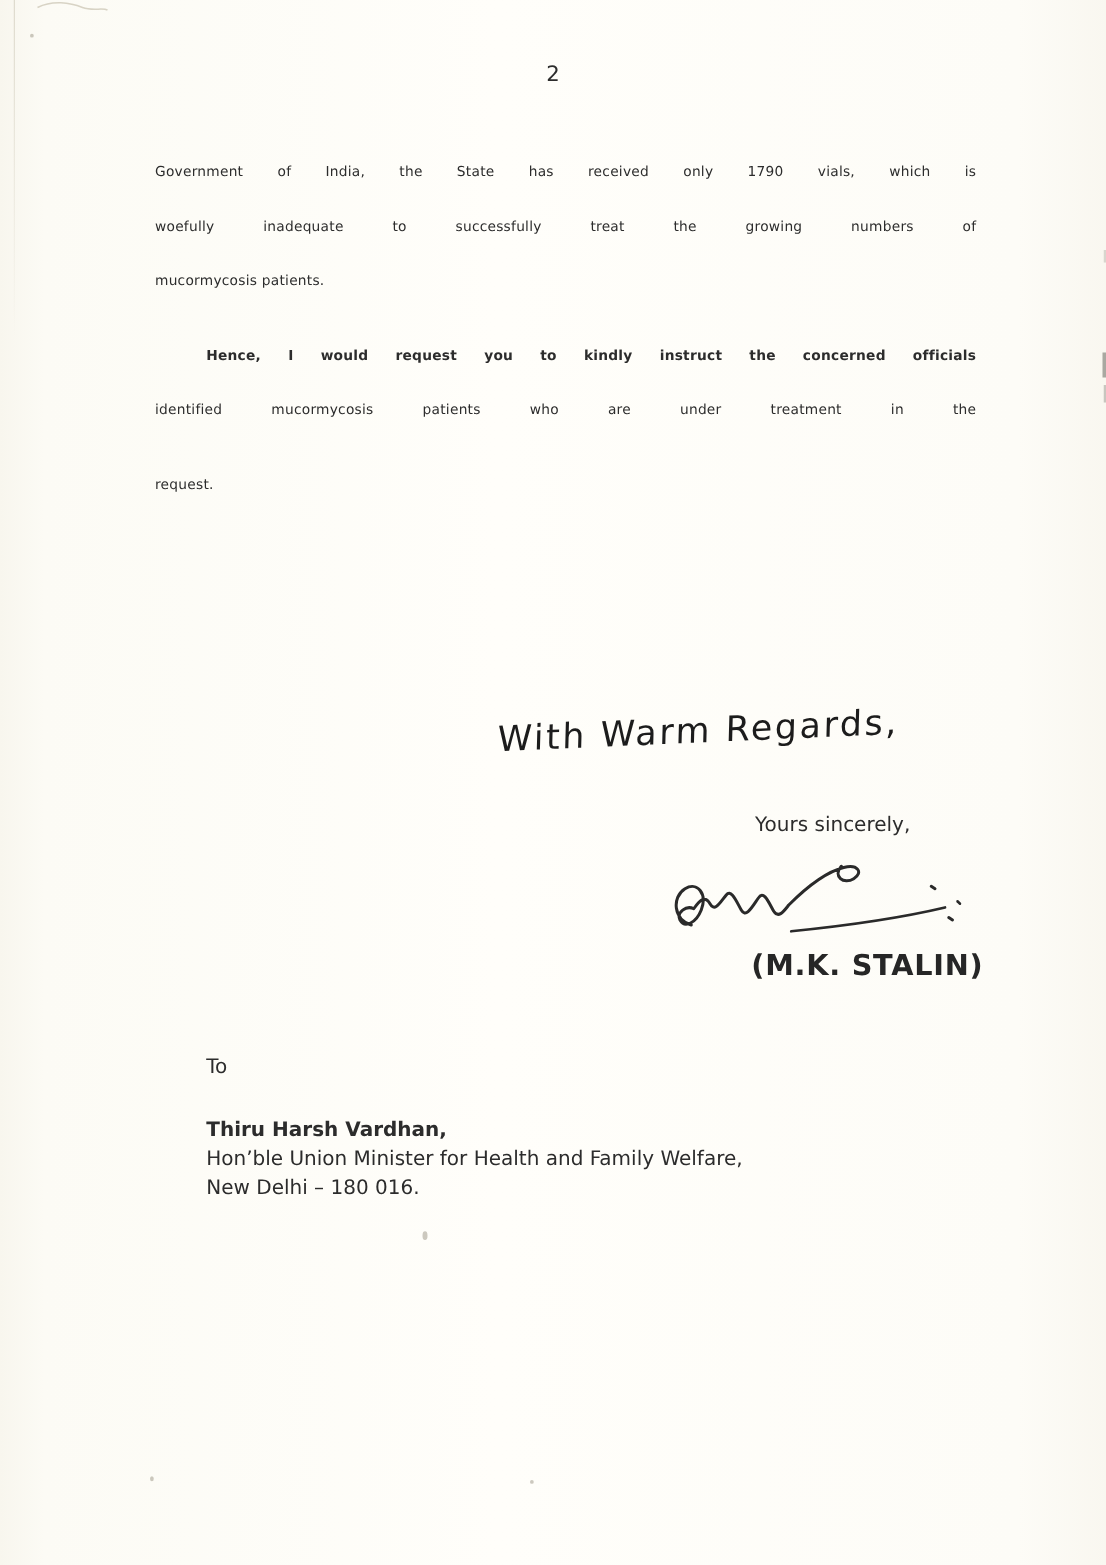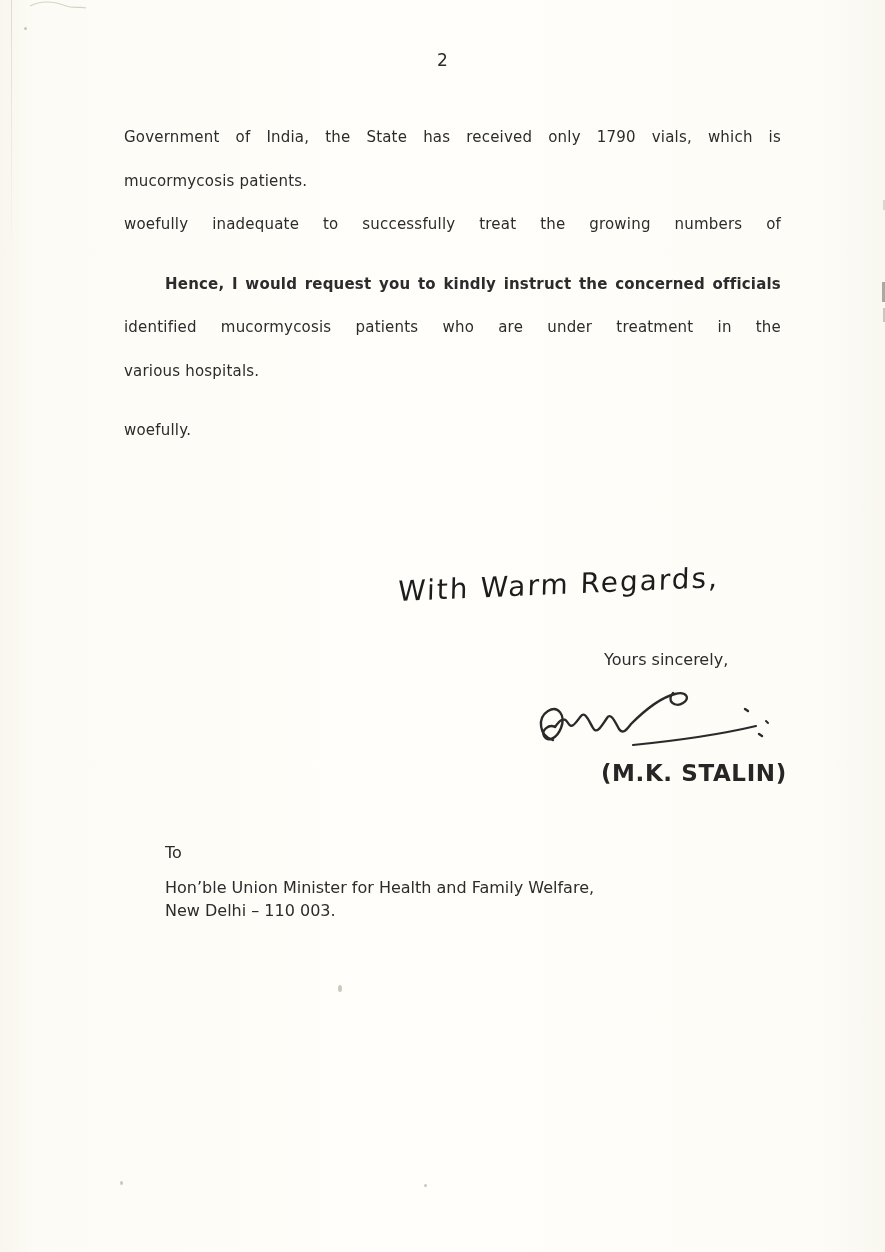--- a/index.html
+++ b/index.html
@@ -25,21 +25,21 @@
     text-align: center;
     font-size: 17px;
     color: #2c2c2c;
   }
   .body-text {
     position: absolute;
     top: 116px;
     left: 124px;
     width: 657px;
     color: #2c2c2c;
-    font-size: 15px;
+    font-size: 11px;
     letter-spacing: 0.2px;
   }
   .para { margin: 0 0 16px 0; }
   .line {
     line-height: 43.5px;
     text-align: justify;
     text-align-last: justify;
     white-space: normal;
   }
   .line.last {
@@ -84,21 +84,21 @@
     color: #262626;
   }
   .recipient {
     position: absolute;
     top: 841px;
     left: 165px;
     font-size: 16px;
     line-height: 23px;
     color: #2c2c2c;
   }
-  .recipient .salutation { margin-bottom: 12px; }
+  .recipient .salutation { margin-bottom: 28px; }
   .recipient .bold { font-weight: 700; }
 
   
   .artifact { position: absolute; pointer-events: none; }
   .left-scan-line {
     top: 0; left: 11px; width: 1px; height: 270px;
     background: linear-gradient(#c9c4b2, rgba(201,196,178,0));
     opacity: 0.55;
   }
   .pencil-scribble { top: 0; left: 22px; width: 80px; height: 20px; }
@@ -114,30 +114,29 @@
 </head>
 <body>
 
 <div class="page">
 
   <div class="page-number">2</div>
 
   <div class="body-text">
     <div class="para">
       <div class="line">Government of India, the State has received only 1790 vials, which is</div>
+      <div class="line">woefully inadequate to successfully treat the growing numbers of</div>
       <div class="line last">mucormycosis patients.</div>
-      <div class="line">woefully inadequate to successfully treat the growing numbers of</div>
     </div>
     <div class="para">
       <div class="line first-indent">Hence, I would request you to kindly instruct the concerned officials</div>
       <div class="line">identified mucormycosis patients who are under treatment in the</div>
-      <div class="line last">various hospitals.</div>
     </div>
     <div class="para">
-      <div class="line last">woefully.</div>
+      <div class="line last">request.</div>
     </div>
   </div>
 
   <div class="handwritten">With Warm Regards,</div>
 
   <div class="closing">Yours sincerely,</div>
 
   <svg class="signature-svg" viewBox="0 0 252 70" fill="none">
     <path d="M30,52 C16,48 14,30 25,23 C35,17 43,27 38,40 C34,50 25,55 21,48 C18,42 26,36 32,39
              C37,32 41,28 45,35 C49,42 53,34 58,28 C62,23 66,33 70,40 C74,47 79,37 84,30
@@ -146,22 +145,23 @@
     <path d="M110,57 C150,53 195,47 233,38" stroke="#2a2a2a" stroke-width="2.2" stroke-linecap="round"></path>
     <path d="M222,21 l3,2" stroke="#2a2a2a" stroke-width="2.4" stroke-linecap="round"></path>
     <path d="M236,46 l3,2" stroke="#2a2a2a" stroke-width="2.4" stroke-linecap="round"></path>
     <path d="M243,33 l2,2" stroke="#2a2a2a" stroke-width="2" stroke-linecap="round"></path>
   </svg>
 
   <div class="signatory">(M.K. STALIN)</div>
 
   <div class="recipient">
     <div class="salutation">To</div>
+    <div class="bold">Thiru Harsh Vardhan,</div>
     <div>Hon’ble Union Minister for Health and Family Welfare,</div>
-    <div>New Delhi – 110 003.</div>
+    <div>New Delhi – 180 016.</div>
   </div>
 
   <div class="artifact left-scan-line"></div>
   <svg class="artifact pencil-scribble" viewBox="0 0 80 20">
     <path d="M8,6 C20,0 34,2 44,6 C52,9 60,6 64,8" stroke="#b9b29c" stroke-width="1.2" fill="none" opacity="0.55"></path>
   </svg>
   <div class="artifact edge-dash-1"></div>
   <div class="artifact edge-dash-2"></div>
   <div class="artifact edge-dash-3"></div>
   <div class="artifact speck speck-1"></div>

